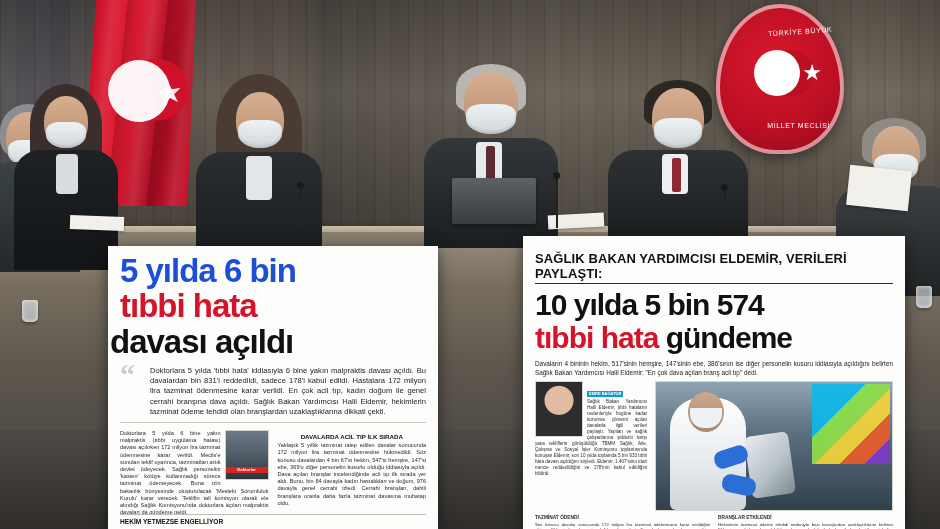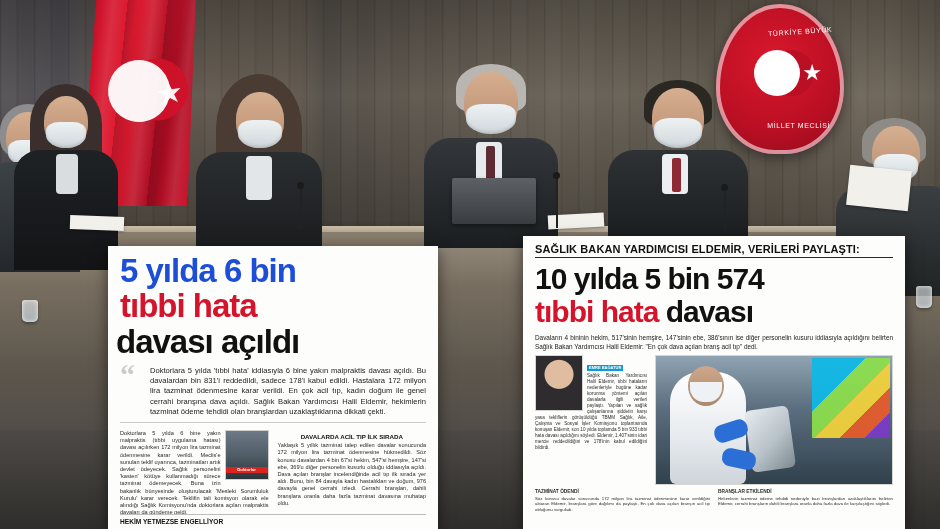--- a/index.html
+++ b/index.html
@@ -181,21 +181,21 @@
   #clip-left .hl1 {
     font-size: 33px; line-height: 34px; color:#1d4ed8; letter-spacing:-1px;
     padding: 8px 10px 0 12px;
   }
   #clip-left .hl2 {
     font-size: 33px; line-height: 36px; color:#d5132a; letter-spacing:-1px;
     padding: 0 10px 0 12px;
   }
   #clip-left .hl3 {
     font-size: 33px; line-height: 36px; color:#111; letter-spacing:-1px;
-    padding: 0 10px 2px 8px;
+    padding: 0 10px 2px 2px;
   }
   #clip-left .lead {
     font-size: 7.6px; line-height: 10.2px; color:#1b1b1b; text-align:justify;
     padding: 4px 12px 0 42px; position:relative;
   }
   .quote-mark {
     position:absolute; left:12px; top:2px; font-size:30px; line-height:22px;
     color:#c9ccce; font-family:"Liberation Serif", serif; font-weight:bold;
   }
   .rule { height:1px; background:#c9c9c5; margin:5px 12px; }
@@ -223,22 +223,22 @@
     position:absolute; left:12px; bottom:4px; width:306px;
     border-top:1px solid #bdbdb9; padding-top:3px;
     font-weight:bold; font-size:6.6px; color:#111;
   }
 
   
   #clip-right {
     left: 523px; top: 236px; width: 382px; height: 293px;
   }
   #clip-right .kicker {
-    font-size: 11px; font-weight:bold; color:#111; letter-spacing:0.1px;
-    padding: 7px 10px 2px 12px;
+    font-size: 13px; font-weight:bold; color:#111; letter-spacing:0.1px;
+    padding: 15px 10px 2px 12px;
   }
   #clip-right .kicker-rule { height:1px; background:#2a2a2a; margin:0 12px 5px 12px; }
   #clip-right .rh1 {
     font-size: 30px; line-height: 32px; color:#111; font-weight:bold;
     letter-spacing:-1px; padding: 0 10px 0 12px;
   }
   #clip-right .rh2 {
     font-size: 30px; line-height: 34px; letter-spacing:-1px; padding: 0 10px 3px 12px;
     color:#111; font-weight:bold;
   }
@@ -413,21 +413,21 @@
     </div>
 
     <div class="bottom-bar">HEKİM YETMEZSE ENGELLİYOR</div>
   </div>
 
   <div class="clip" id="clip-right">
     <div class="kicker">SAĞLIK BAKAN YARDIMCISI ELDEMİR, VERİLERİ PAYLAŞTI:</div>
     <div class="kicker-rule"></div>
     <div class="rh1">10 yılda 5 bin 574</div>
     <div class="rh2">
-      <span class="red">tıbbi hata</span><span> davası</span>
+      <span class="red">tıbbi hata</span><span> gündeme</span>
     </div>
 
     <div class="rlead">Davaların 4 bininin hekim, 517'sinin hemşire, 147'sinin ebe, 386'sının ise diğer personelin kusuru iddiasıyla açıldığını belirten Sağlık Bakan Yardımcısı Halil Eldemir: "En çok dava açılan branş acil tıp" dedi.</div>
 
     <div class="rbody">
       <div class="rcol-left">
         <span class="portrait"></span>
         <span class="portrait-cap">EMRE BAĞATUR</span>
         <div class="txt">Sağlık Bakan Yardımcısı Halil Eldemir, tıbbi hataların nedenleriyle bugüne kadar korunma yöntemi açılan davalarla ilgili verileri paylaştı. Yapılan ve sağlık çalışanlarına şiddetin karşı yasa tekliflerin görüşüldüğü TBMM Sağlık, Aile, Çalışma ve Sosyal İşler Komisyonu toplantısında konuşan Eldemir, son 10 yılda toplamda 5 bin 933 tıbbi hata davası açıldığını söyledi. Eldemir, 1.407'sinin idari mercie reddedildiğini ve 178'inin kabul edildiğini bildirdi.</div>
       </div>

